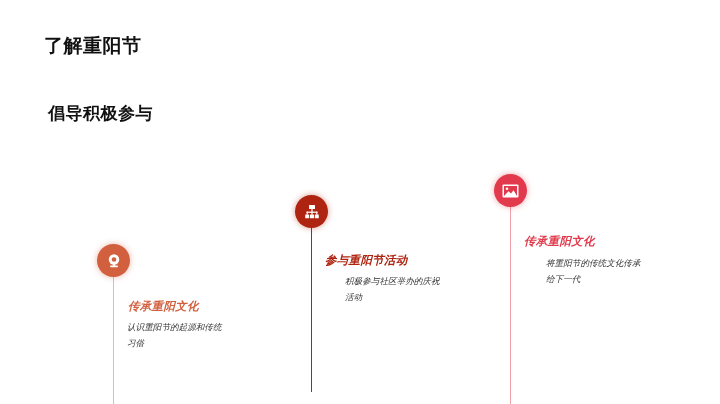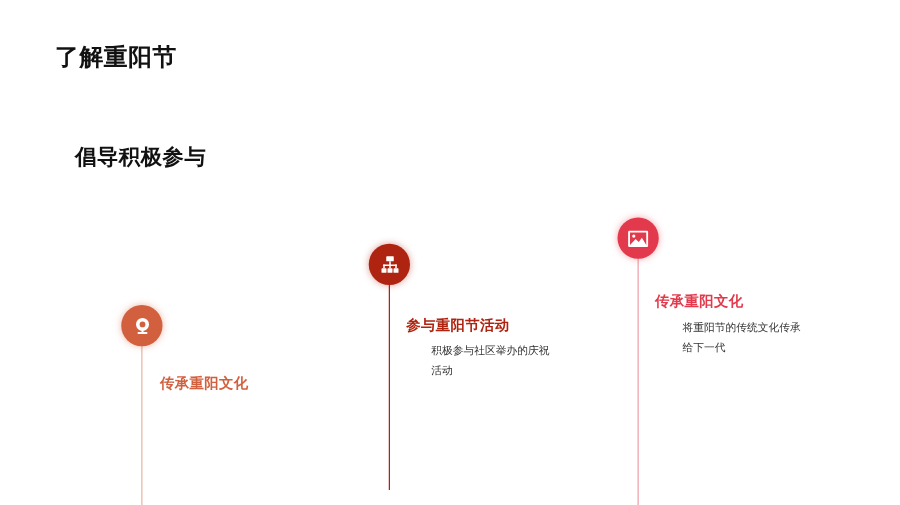--- a/index.html
+++ b/index.html
@@ -28,24 +28,25 @@
       margin: 0;
     }
     .subtitle {
       position: absolute;
       left: 44px;
       top: 98px;
       font-size: 17px;
       font-weight: bold;
       color: #111111;
       letter-spacing: 0.5px;
-      margin: 16px;
+      margin: 4px;
     }
     .node {
       position: absolute;
+      font-style: italic;
     }
     .node .line {
       position: absolute;
       width: 1.3px;
       left: 16px;
       bottom: 0;
     }
     .node .circle {
       position: absolute;
       left: 0;
@@ -86,20 +87,21 @@
     <div class="line" style="top:32px; background:#E9B7AA;"></div>
     <div class="circle" style="background:#D2603F; box-shadow:0 0 6px rgba(210,96,63,0.45);">
       <svg width="16" height="16" viewBox="0 0 16 16">
         <circle cx="8" cy="6.5" r="5.2" fill="#ffffff"></circle>
         <circle cx="8" cy="6.5" r="2.3" fill="#D2603F"></circle>
         <rect x="4" y="12.6" width="8" height="1.6" rx="0.8" fill="#ffffff"></rect>
         <rect x="7.2" y="11" width="1.6" height="2" fill="#ffffff"></rect>
       </svg>
     </div>
     <div class="heading" style="left:31px; top:55px; color:#D2603F;">传承重阳文化</div>
+    <div class="desc" style="left:30px; top:75px;">认识重阳节的起源和传统习俗</div>
   </div>
 
   <div class="node" style="left:295px; top:195px; width:140px; height:197px;">
     <div class="line" style="top:32px; background:#AE2410;"></div>
     <div class="circle" style="background:#AE2410; box-shadow:0 0 6px rgba(174,36,16,0.45);">
       <svg width="16" height="16" viewBox="0 0 16 16">
         <rect x="5" y="1" width="6" height="4" rx="0.5" fill="#ffffff"></rect>
         <rect x="7.4" y="5" width="1.2" height="3" fill="#ffffff"></rect>
         <rect x="2.6" y="7.6" width="10.8" height="1.2" fill="#ffffff"></rect>
         <rect x="2.6" y="7.6" width="1.2" height="3" fill="#ffffff"></rect>

